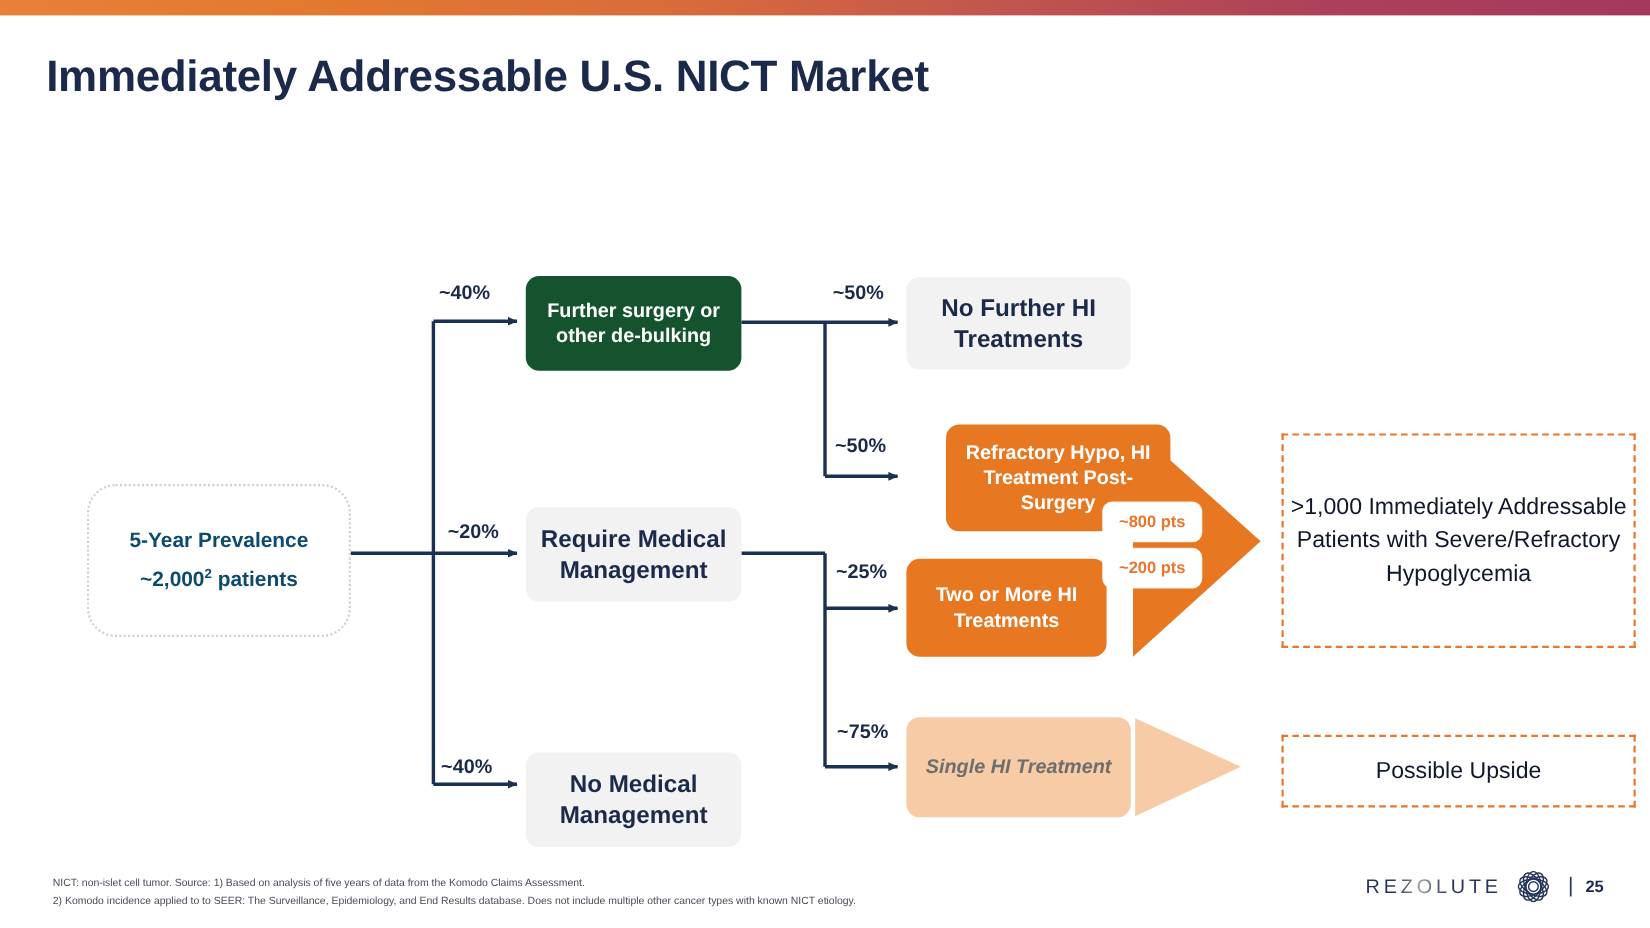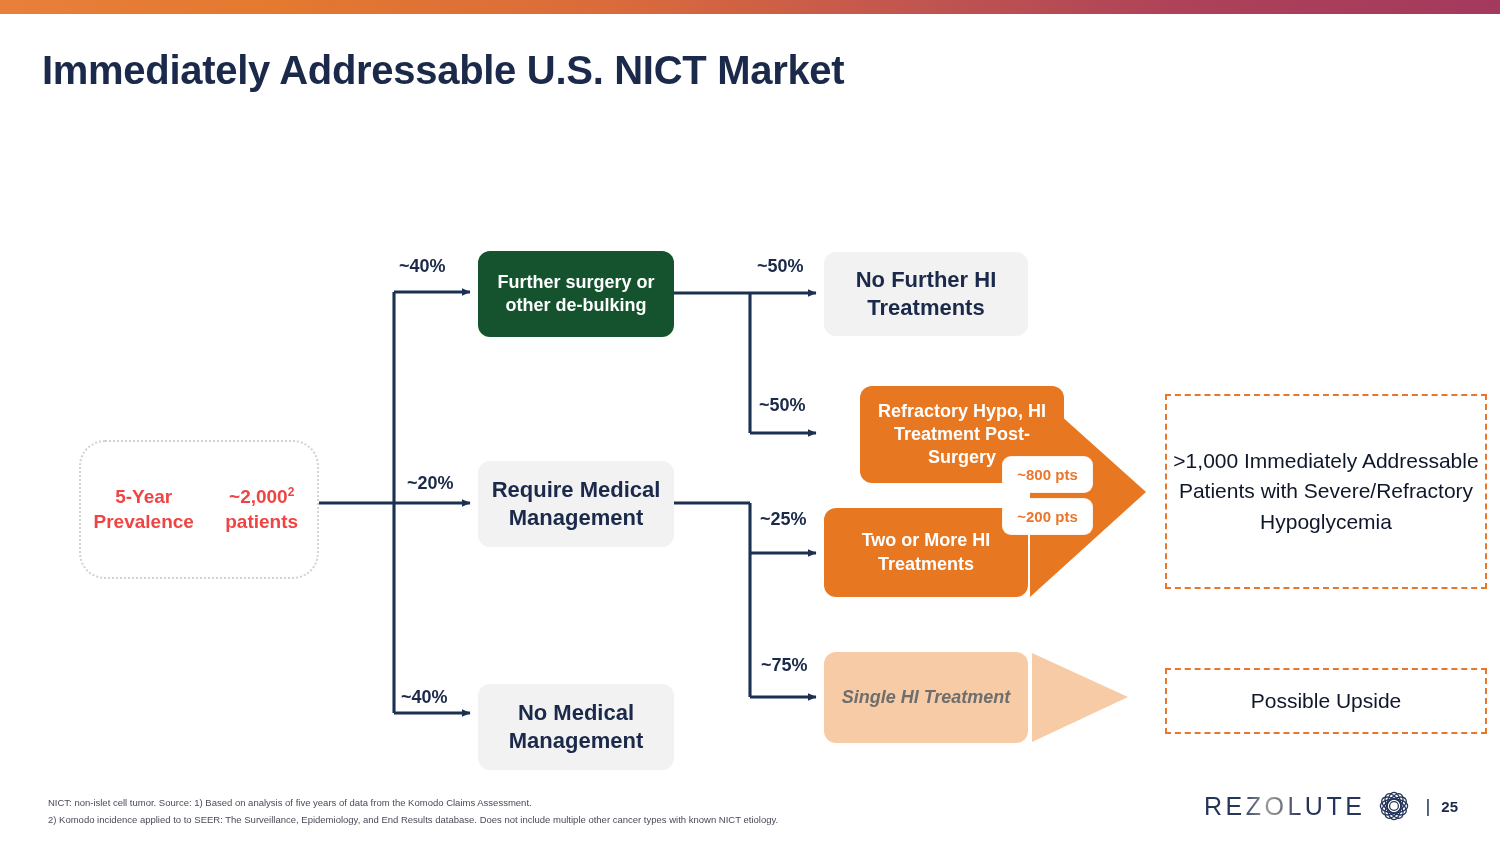--- a/index.html
+++ b/index.html
@@ -40,22 +40,22 @@
   
   .node{
     position:absolute;border-radius:12px;
     display:flex;align-items:center;justify-content:center;
     text-align:center;line-height:1.28;
   }
 
   .node-prevalence{
     left:79px;top:440px;width:236px;height:135px;
     background:#FFFFFF;border:2px dotted #D2D2D2;border-radius:26px;
-    font-size:19px;font-weight:bold;color:#ef4444;
-    flex-direction:row;
+    font-size:19px;font-weight:bold;color:#0c4a6e;
+    flex-direction:column;
   }
   .node-prevalence .ln{display:block;margin:5px 0;}
   .node-prevalence sup{font-size:12px;}
 
   .node-blue{
     left:478px;top:251px;width:196px;height:86px;
     background:#14532d;color:#FFFFFF;
     font-size:18px;font-weight:bold;
   }
 
@@ -65,21 +65,21 @@
   }
   .node-require{left:478px;top:461px;width:196px;height:86px;}
   .node-nomed  {left:478px;top:684px;width:196px;height:86px;}
   .node-nofurther{left:824px;top:252px;width:204px;height:84px;}
 
   .node-orange{
     background:#E87722;color:#FFFFFF;
     font-size:18px;font-weight:bold;
   }
   .node-refractory{left:824px;top:386px;width:204px;height:97px;margin-left:36px;}
-  .node-twoormore{left:824px;top:508px;width:204px;height:89px;}
+  .node-twoormore{left:824px;top:508px;width:182px;height:89px;}
 
   .node-peach{
     left:824px;top:652px;width:204px;height:91px;
     background:#F7CBA6;color:#6E6E6E;
     font-size:18px;font-weight:bold;font-style:italic;
   }
 
   
   .callout{
     position:absolute;border:2px dashed #E8762B;background:#FFFFFF;
@@ -113,21 +113,21 @@
     position:absolute;left:48px;top:795px;width:900px;
     font-size:9.5px;color:#4A4A5A;line-height:1.75;
   }
 
   
   .logo-wrap{
     position:absolute;right:42px;top:786px;
     display:flex;align-items:center;gap:9px;
   }
   .logo-text{
-    font-size:25px;letter-spacing:3.5px;font-weight:normal;
+    font-size:18px;letter-spacing:3.5px;font-weight:normal;
     background:linear-gradient(90deg,#25345A 0%,#25345A 22%,#9A9A9A 40%,#25345A 62%,#25345A 100%);
     -webkit-background-clip:text;background-clip:text;color:transparent;
   }
   .logo-sep{font-size:19px;color:#25345A;margin:0 2px;}
   .page-num{font-size:15px;font-weight:bold;color:#1B2A4A;}
 </style>
 </head>
 <body>
 
 <div class="slide">

